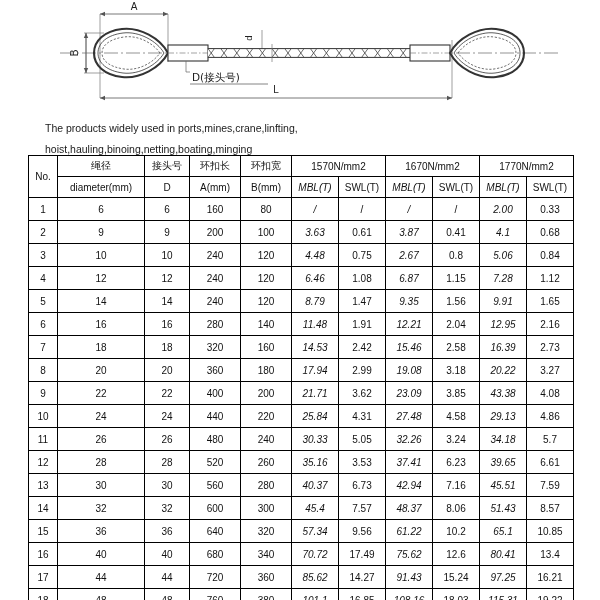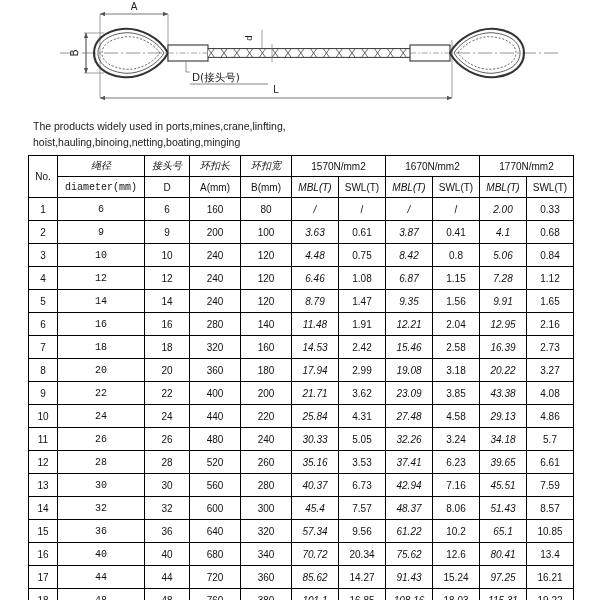--- a/index.html
+++ b/index.html
@@ -22,25 +22,25 @@
     width: 600px;
     height: 112px;
   }
   #sling-drawing {
     display: block;
   }
 
   
   #description {
     position: absolute;
-    left: 33px;
+    left: 45px;
     top: 118px;
     width: 420px;
     font-size: 10.5px;
-    line-height: 16px;
+    line-height: 21px;
     color: #1a1a1a;
     white-space: pre-line;
   }
 
   
   #spec-table-wrap {
     position: absolute;
     left: 28px;
     top: 155px;
     width: 546px;
@@ -65,24 +65,23 @@
     height: 20px;
     font-size: 10px;
   }
   table#spec-table tbody td {
     height: 22px;
     font-size: 10px;
   }
   th.cn-label {
     font-family: "DejaVu Sans", sans-serif;
     font-size: 10px;
-    font-style: italic;
   }
   .col-no     { width: 28px; margin-left: 28px; }
-  .col-dia    { width: 86px; font-family: Liberation Mono, monospace; }
+  .col-dia    { width: 86px; }
   .col-d      { width: 44px; margin-left: 24px; }
   .col-a      { width: 50px; }
   .col-b      { width: 50px; }
   .col-mbl    { width: 48px; font-style: italic; }
   .col-swl    { width: 48px; }
 </style>
 </head>
 <body>
 
 <div id="diagram-area">
@@ -264,21 +263,21 @@
           <td class="col-swl">0.68</td>
         </tr>
         <tr>
           <td class="col-no">3</td>
           <td class="col-dia">10</td>
           <td class="col-d">10</td>
           <td class="col-a">240</td>
           <td class="col-b">120</td>
           <td class="col-mbl">4.48</td>
           <td class="col-swl">0.75</td>
-          <td class="col-mbl">8.42</td>
+          <td class="col-mbl">2.67</td>
           <td class="col-swl">0.8</td>
           <td class="col-mbl">5.06</td>
           <td class="col-swl">0.84</td>
         </tr>
         <tr>
           <td class="col-no">4</td>
           <td class="col-dia">12</td>
           <td class="col-d">12</td>
           <td class="col-a">240</td>
           <td class="col-b">120</td>
@@ -432,21 +431,21 @@
           <td class="col-mbl">65.1</td>
           <td class="col-swl">10.85</td>
         </tr>
         <tr>
           <td class="col-no">16</td>
           <td class="col-dia">40</td>
           <td class="col-d">40</td>
           <td class="col-a">680</td>
           <td class="col-b">340</td>
           <td class="col-mbl">70.72</td>
-          <td class="col-swl">20.34</td>
+          <td class="col-swl">17.49</td>
           <td class="col-mbl">75.62</td>
           <td class="col-swl">12.6</td>
           <td class="col-mbl">80.41</td>
           <td class="col-swl">13.4</td>
         </tr>
         <tr>
           <td class="col-no">17</td>
           <td class="col-dia">44</td>
           <td class="col-d">44</td>
           <td class="col-a">720</td>

